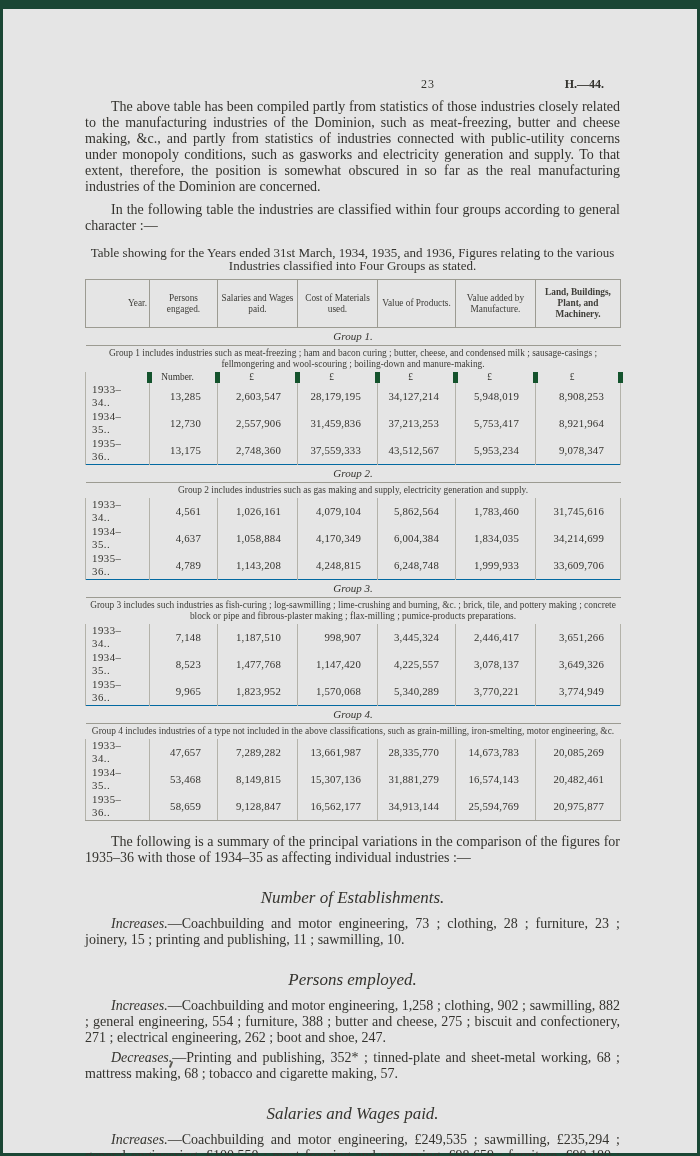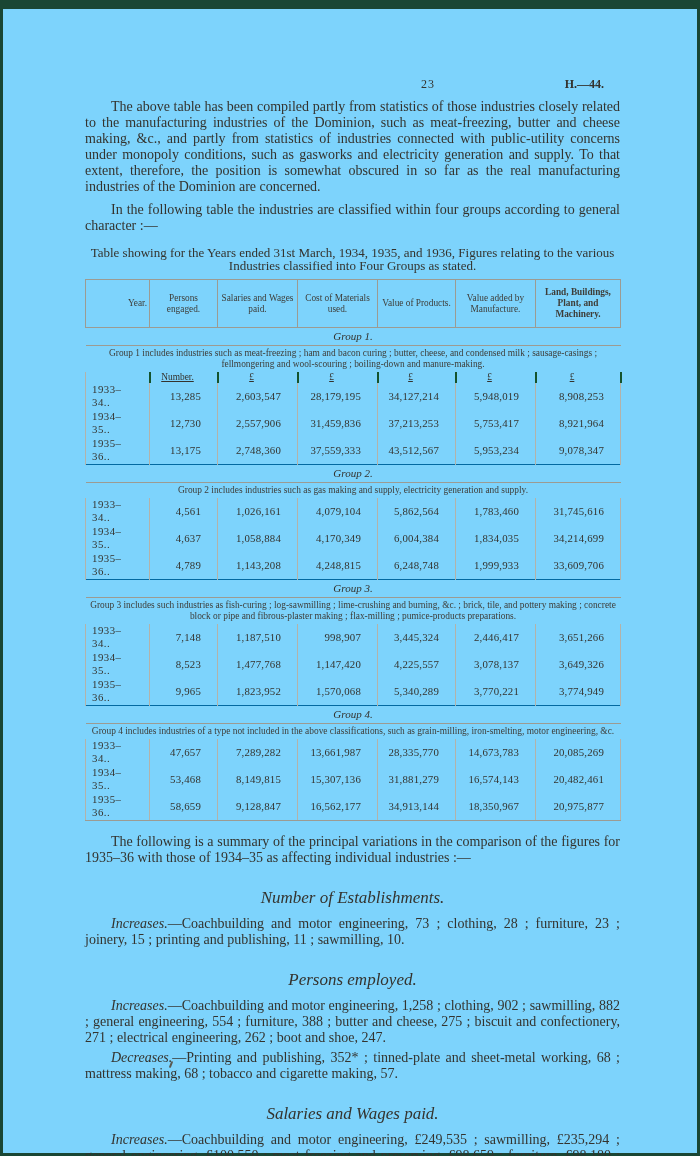--- a/index.html
+++ b/index.html
@@ -6,21 +6,21 @@
   html, body { width:700px; height:1156px; }
   body {
     position:relative;
     background:#1a4634;
     font-family:"Liberation Serif","DejaVu Serif",serif;
     overflow:hidden;
   }
   .page {
     position:absolute;
     top:9px; left:3px; right:3px; bottom:3px;
-    background:#7dd3fc;
+    background:#e5e5e5;
     color:#34332e;
     padding:68px 77px 0 82px;
   }
   .page-header { position:relative; height:16px; margin-bottom:6px; font-size:12px; }
   .page-num { position:absolute; left:336px; top:0; letter-spacing:1px; }
   .doc-ref { position:absolute; right:16px; top:0; font-weight:bold;margin-left:24px; }
 
   .body-para {
     font-size:14px;
     line-height:16px;
@@ -70,22 +70,21 @@
     line-height:11px;
     text-align:center;
     padding:2px 3px 2px 3px;
     color:#3e3d38;
   }
   .unit-row td {
     font-size:9.4px;
     text-align:center;
     padding:0 12px 1px 0;
     border-left:1px solid #b3b2a9;
-    border-right:2px solid #14532d;
-    text-decoration:underline;
+    border-right:5px solid #14532d;
   }
   .data-row td {
     font-size:10.8px;
     line-height:13px;
     padding:0 16px 1px 2px;
     text-align:right;
     border-left:1px solid #b3b2a9;
     border-right:1px solid #b3b2a9;
     letter-spacing:0.2px;
   }
@@ -300,21 +299,21 @@
           <td class="num-cell">31,881,279</td>
           <td class="num-cell">16,574,143</td>
           <td class="num-cell">20,482,461</td>
         </tr>
         <tr class="data-row">
           <td class="year-cell">1935–36..</td>
           <td class="num-cell">58,659</td>
           <td class="num-cell">9,128,847</td>
           <td class="num-cell">16,562,177</td>
           <td class="num-cell">34,913,144</td>
-          <td class="num-cell">18,350,967</td>
+          <td class="num-cell">25,594,769</td>
           <td class="num-cell">20,975,877</td>
         </tr>
       </tbody>
   </table>
 
   <p class="body-para summary-intro">The following is a summary of the principal variations in the comparison of the figures for 1935–36 with those of 1934–35 as affecting individual industries :—</p>
 
   <h4 class="section-heading">Number of Establishments.</h4>
   <p class="body-para"><span class="lead-italic">Increases.</span><span>—Coachbuilding and motor engineering, 73 ; clothing, 28 ; furniture, 23 ; joinery, 15 ; printing and publishing, 11 ; sawmilling, 10.</span></p>
 

